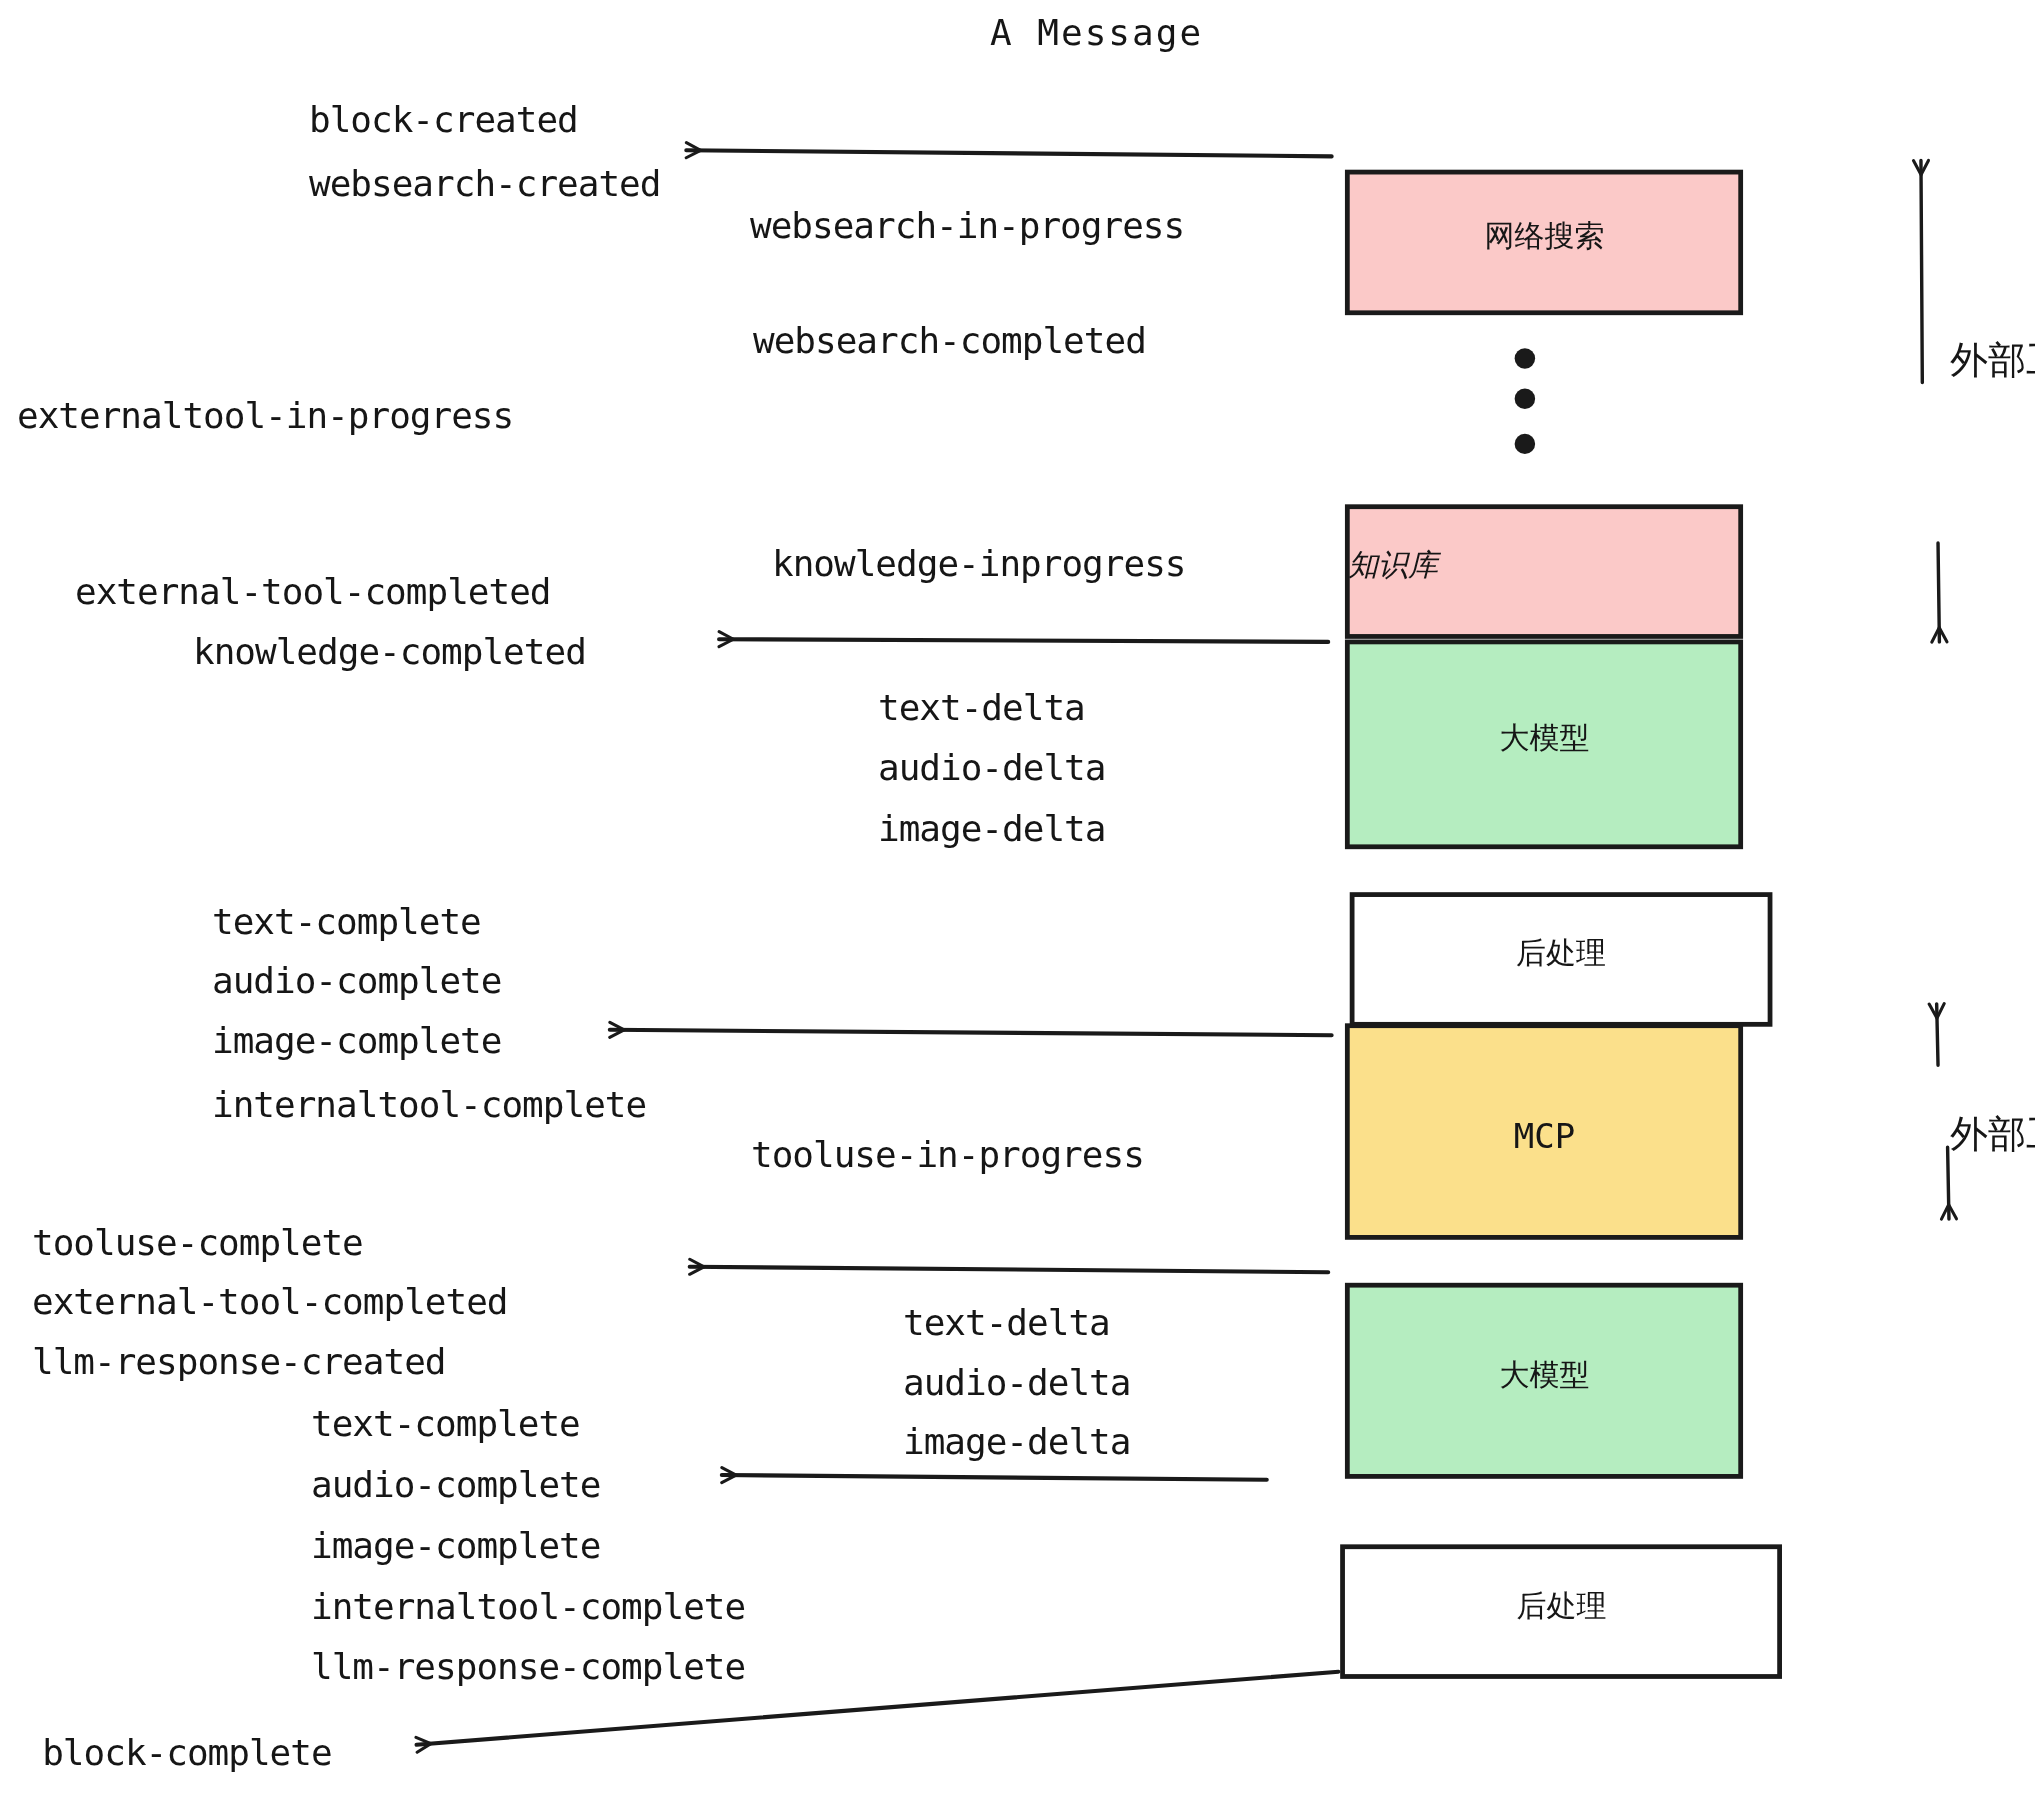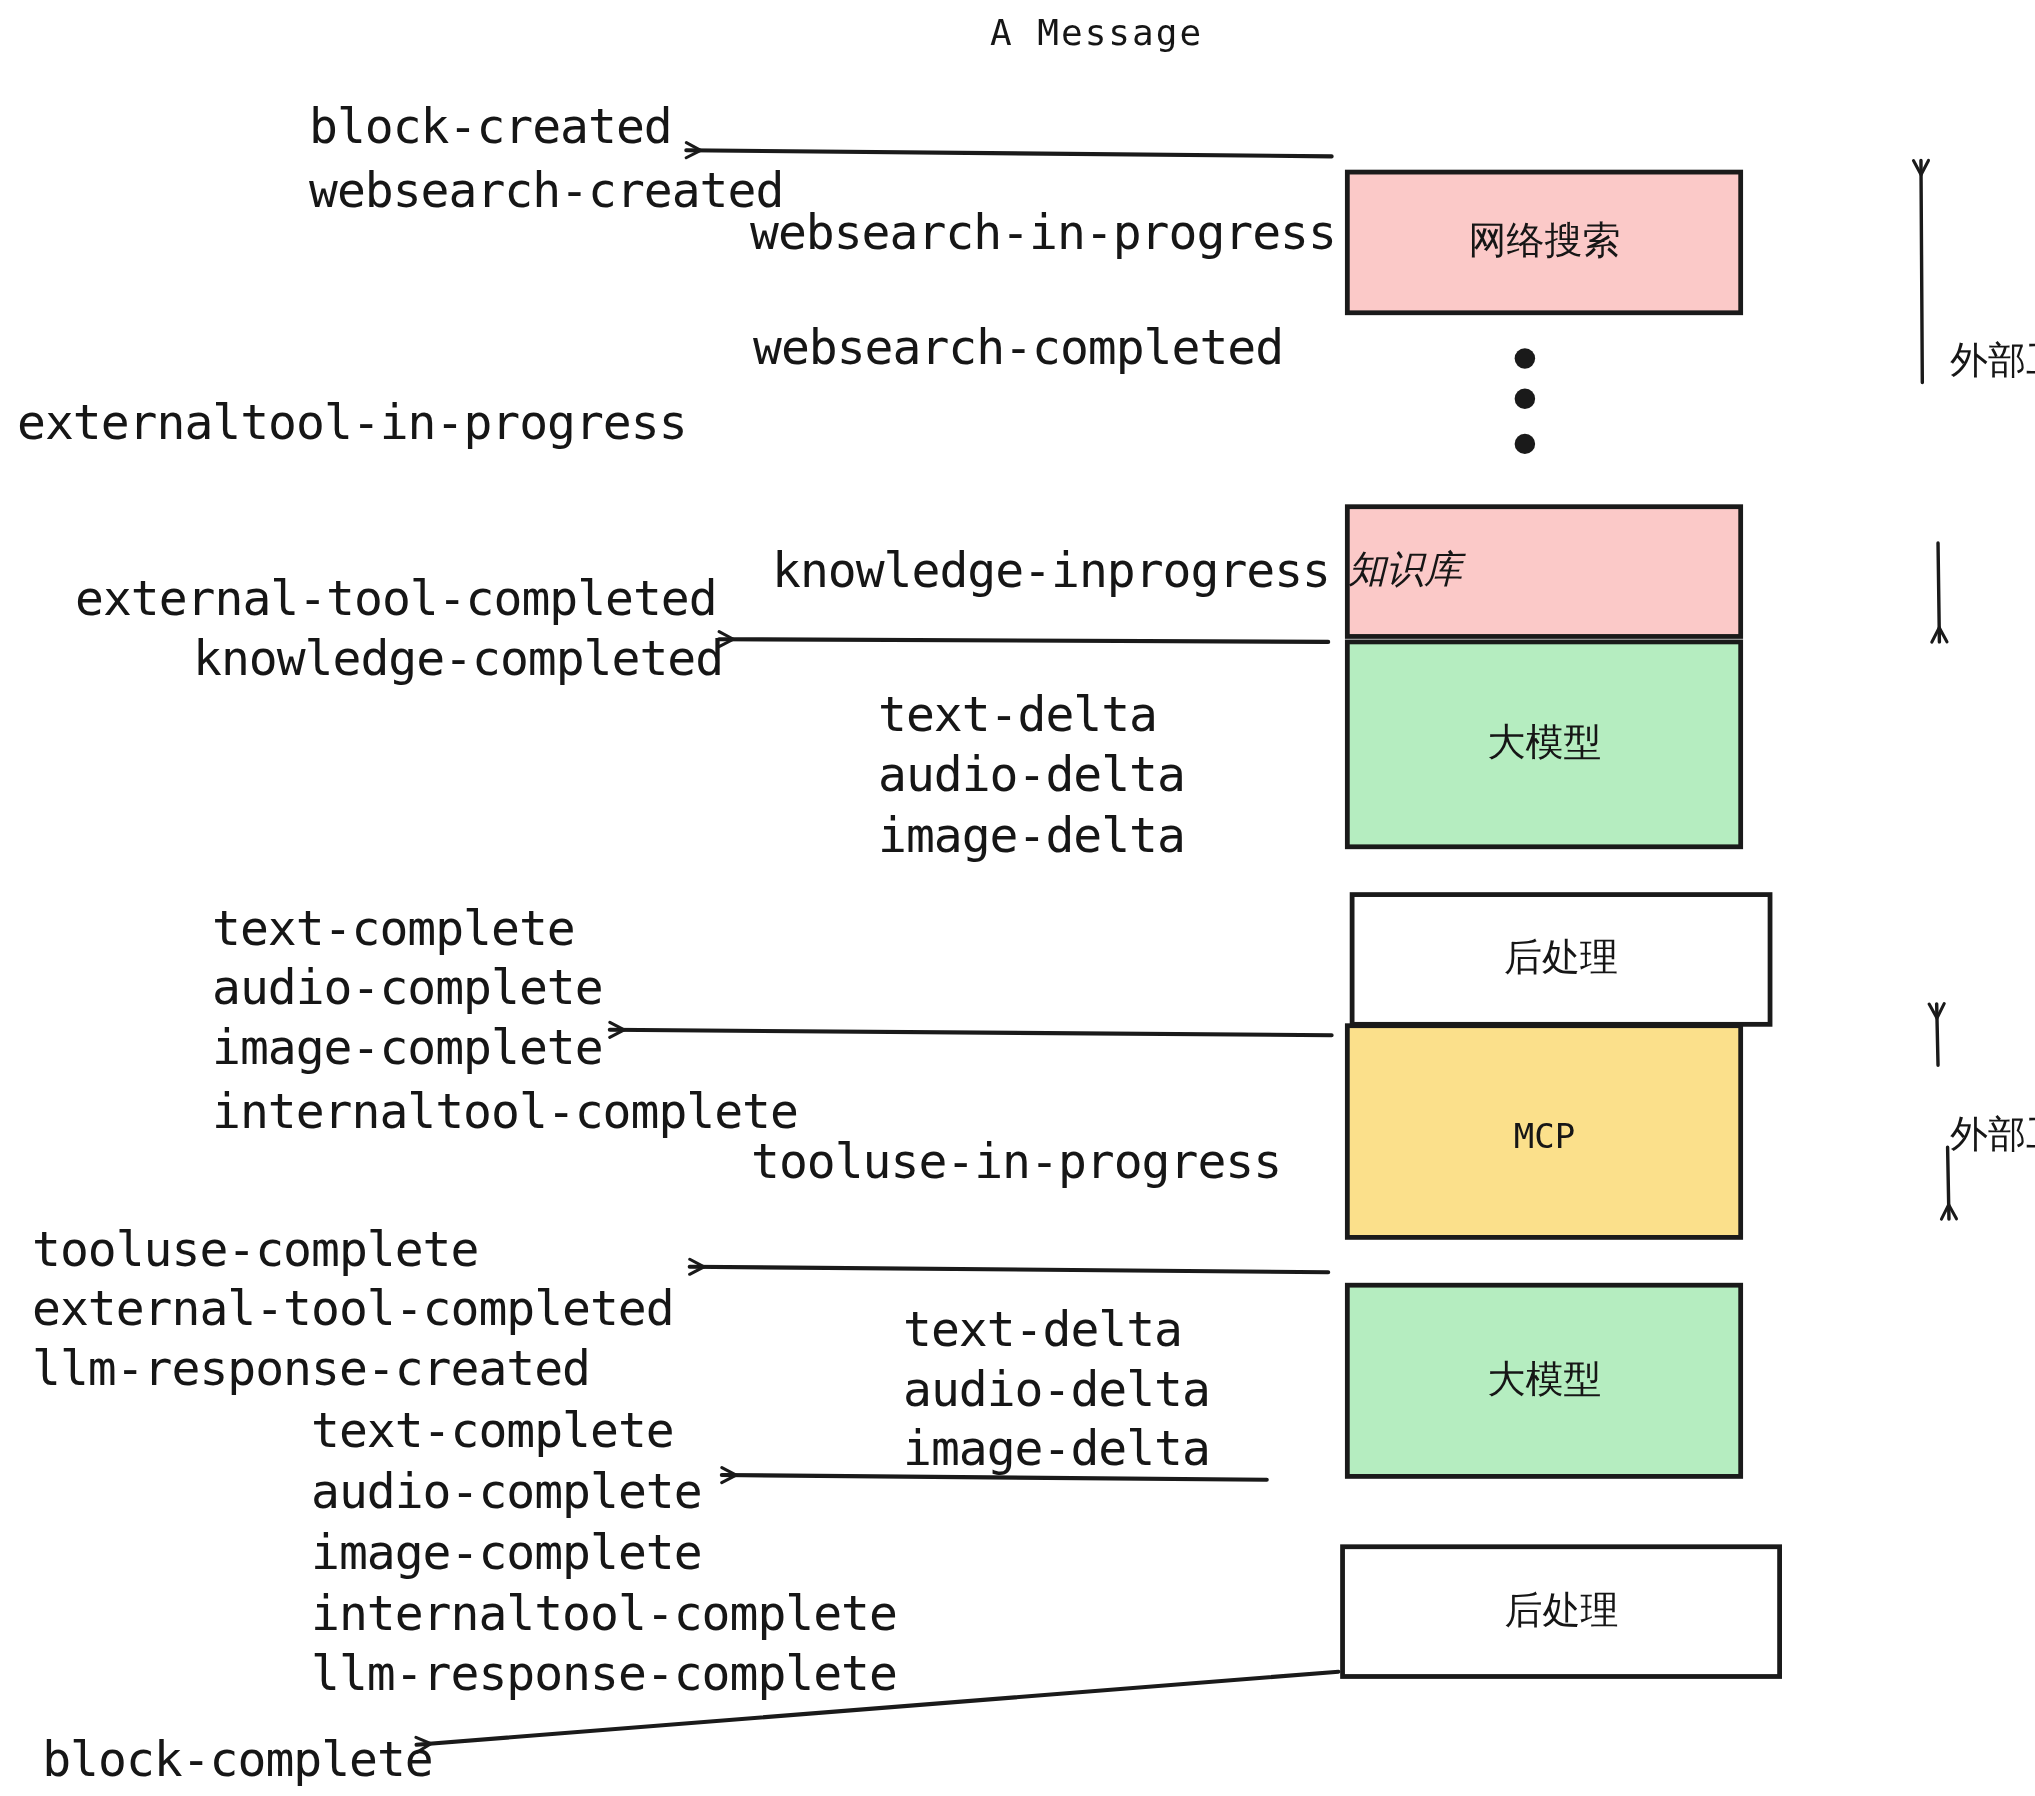--- a/index.html
+++ b/index.html
@@ -3,27 +3,27 @@
 <meta charset="utf-8">
 <style>
   html,body{margin:0;padding:0;background:#ffffff;}
   body{width:2035px;height:1796px;overflow:hidden;
        font-family:"DejaVu Sans Mono","Liberation Mono",monospace;}
   #stage{position:relative;width:2035px;height:1394px;background:#fff;}
   svg#canvas{position:absolute;left:0;top:0;width:2035px;height:1796px;}
 
   .evt{position:absolute;white-space:pre;color:#161616;
        font-family:"DejaVu Sans Mono","Liberation Mono",monospace;
-       font-size:48px;line-height:1;letter-spacing:-1px;}
+       font-size:36px;line-height:1;letter-spacing:-1px;}
   .title{position:absolute;white-space:pre;color:#161616;
        font-family:"DejaVu Sans Mono","Liberation Mono",monospace;
        font-size:36px;letter-spacing:2px;}
   .boxlabel{position:absolute;white-space:pre;color:#161616;
        font-family:"DejaVu Sans","Liberation Sans",sans-serif;
-       font-size:38px;line-height:1;}
+       font-size:30px;line-height:1;}
   .boxlabel.mono{font-family:"DejaVu Sans Mono","Liberation Mono",monospace;font-size:34px;margin-top:8px;}
   .grouplabel{position:absolute;white-space:pre;color:#161616;
        font-family:"DejaVu Sans","Liberation Sans",sans-serif;
        font-size:38px;line-height:1;}
 </style>
 </head>
 <body>
 
 <div id="stage">
 

